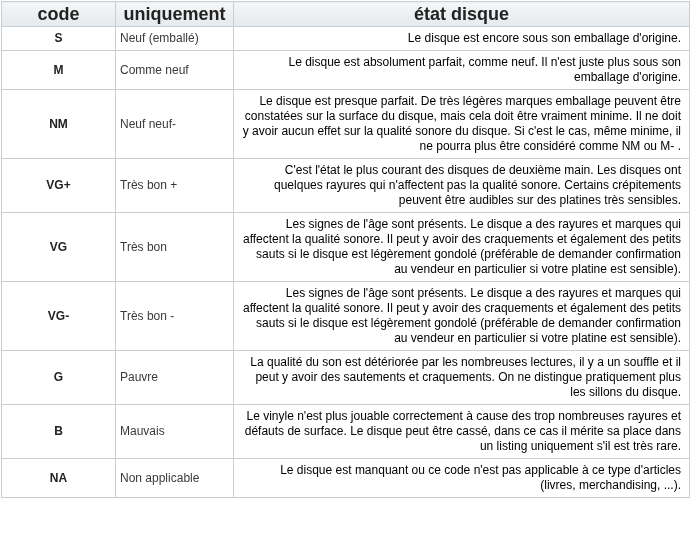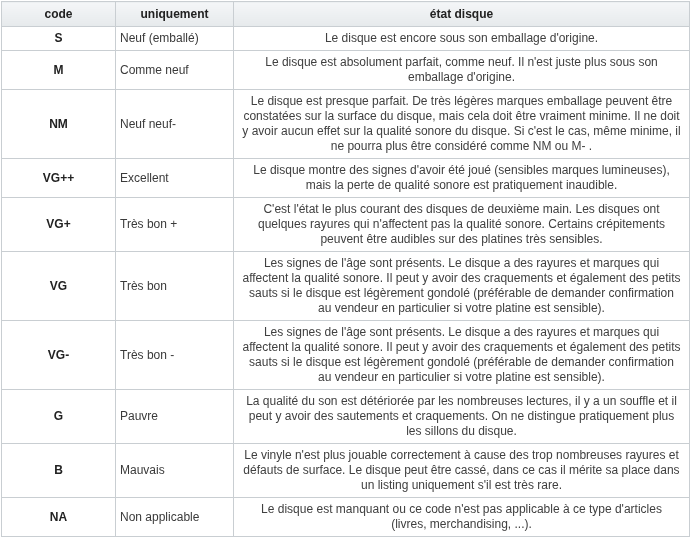--- a/index.html
+++ b/index.html
@@ -24,44 +24,44 @@
   .grade-table col.col-code { width: 114px; }
   .grade-table col.col-trad { width: 118px; }
   .grade-table col.col-etat { width: auto; }
   .grade-table th {
     background: linear-gradient(#f4f6f8, #e6eaec);
     border: 1px solid #c9ced2;
     font-weight: bold;
     color: #222222;
     padding: 5px 4px;
     text-align: center;
-    font-size: 12px;
+    font-size: 18px;
     line-height: 14px;
   }
   .grade-table td {
     border: 1px solid #c9ced2;
     background: #ffffff;
     vertical-align: middle;
     line-height: 15px;
   }
   .grade-table td.cell-code {
     text-align: center;
     font-weight: bold;
     color: #222222;
     padding: 4px 4px;
   }
   .grade-table td.cell-trad {
     text-align: left;
     color: #3a3a3a;
     padding: 4px 4px;
   }
   .grade-table td.cell-etat {
-    text-align: center;
+    text-align: right;
     padding: 4px 8px;
-    color: #404040;
+    color: #000000;
   }
 </style>
 </head>
 <body>
 
 <table class="grade-table">
   <colgroup>
     <col class="col-code">
     <col class="col-trad">
     <col class="col-etat">
@@ -83,25 +83,20 @@
       <td class="cell-code">M</td>
       <td class="cell-trad">Comme neuf</td>
       <td class="cell-etat">Le disque est absolument parfait, comme neuf. Il n'est juste plus sous son emballage d'origine.</td>
     </tr>
     <tr>
       <td class="cell-code">NM</td>
       <td class="cell-trad">Neuf neuf-</td>
       <td class="cell-etat">Le disque est presque parfait. De très légères marques emballage peuvent être constatées sur la surface du disque, mais cela doit être vraiment minime. Il ne doit y avoir aucun effet sur la qualité sonore du disque. Si c'est le cas, même minime, il ne pourra plus être considéré comme NM ou M- .</td>
     </tr>
     <tr>
-      <td class="cell-code">VG++</td>
-      <td class="cell-trad">Excellent</td>
-      <td class="cell-etat">Le disque montre des signes d'avoir été joué (sensibles marques lumineuses), mais la perte de qualité sonore est pratiquement inaudible.</td>
-    </tr>
-    <tr>
       <td class="cell-code">VG+</td>
       <td class="cell-trad">Très bon +</td>
       <td class="cell-etat">C'est l'état le plus courant des disques de deuxième main. Les disques ont quelques rayures qui n'affectent pas la qualité sonore. Certains crépitements peuvent être audibles sur des platines très sensibles.</td>
     </tr>
     <tr>
       <td class="cell-code">VG</td>
       <td class="cell-trad">Très bon</td>
       <td class="cell-etat">Les signes de l'âge sont présents. Le disque a des rayures et marques qui affectent la qualité sonore. Il peut y avoir des craquements et également des petits sauts si le disque est légèrement gondolé (préférable de demander confirmation au vendeur en particulier si votre platine est sensible).</td>
     </tr>
     <tr>

